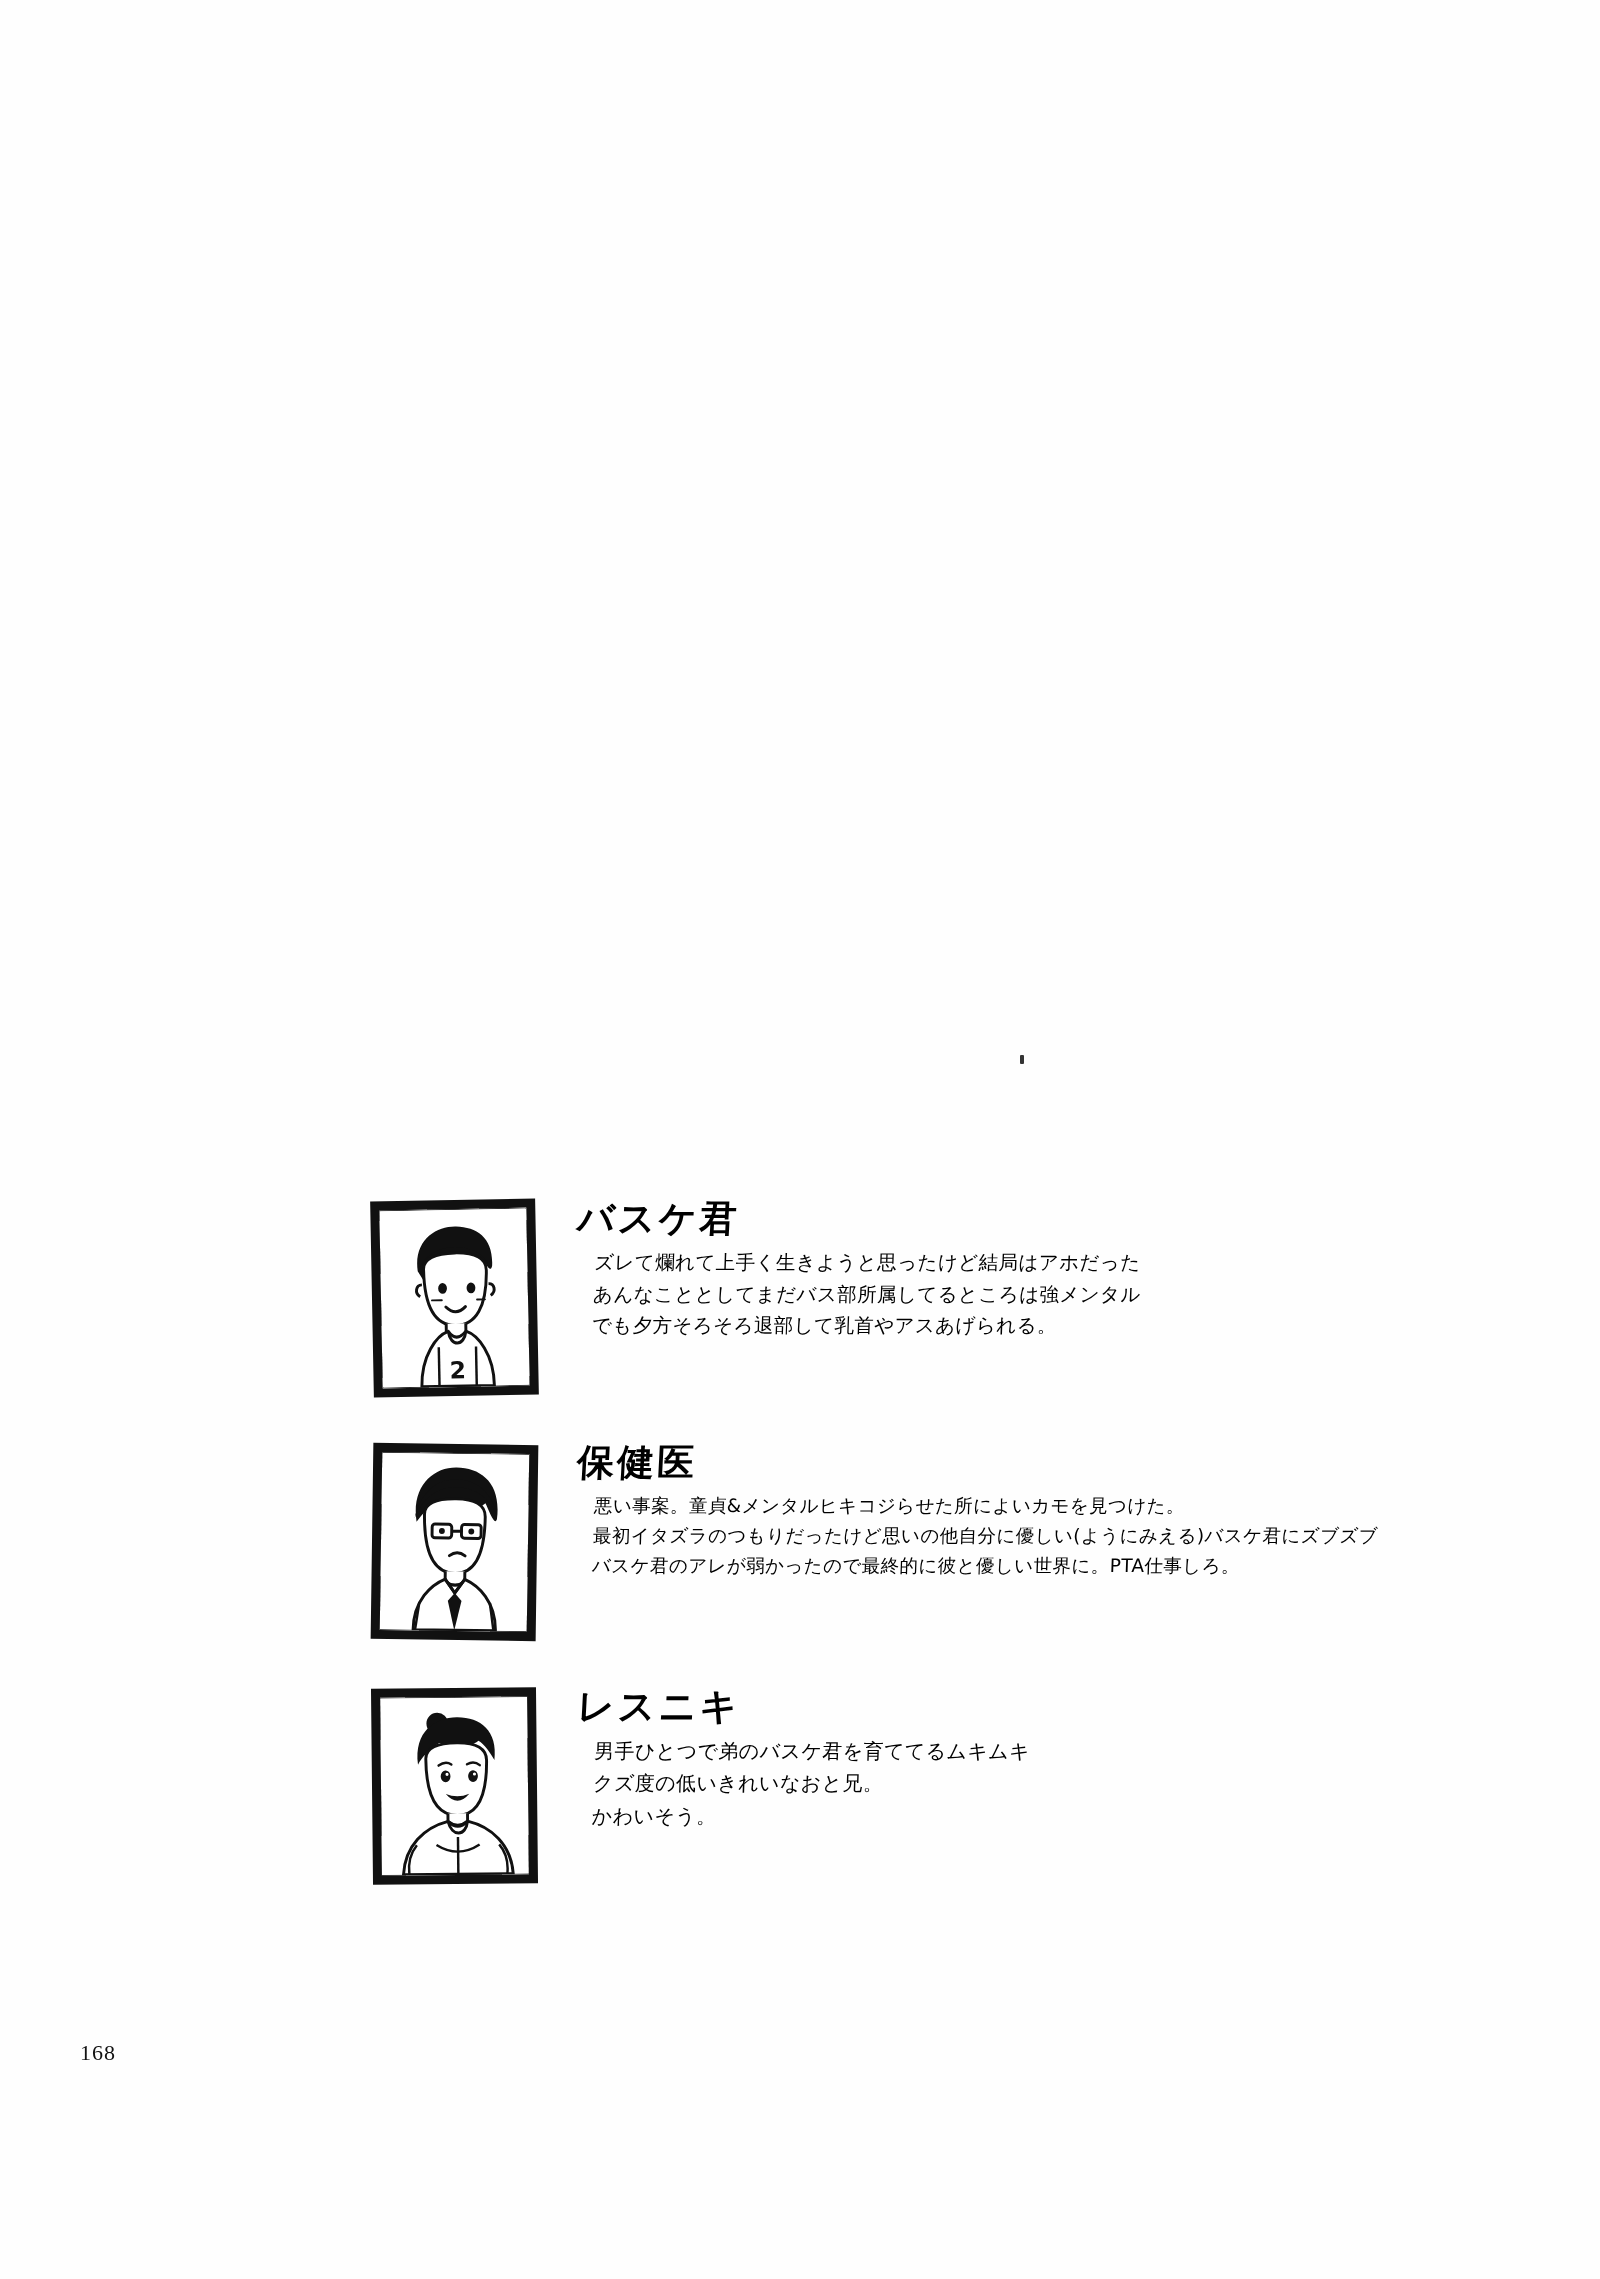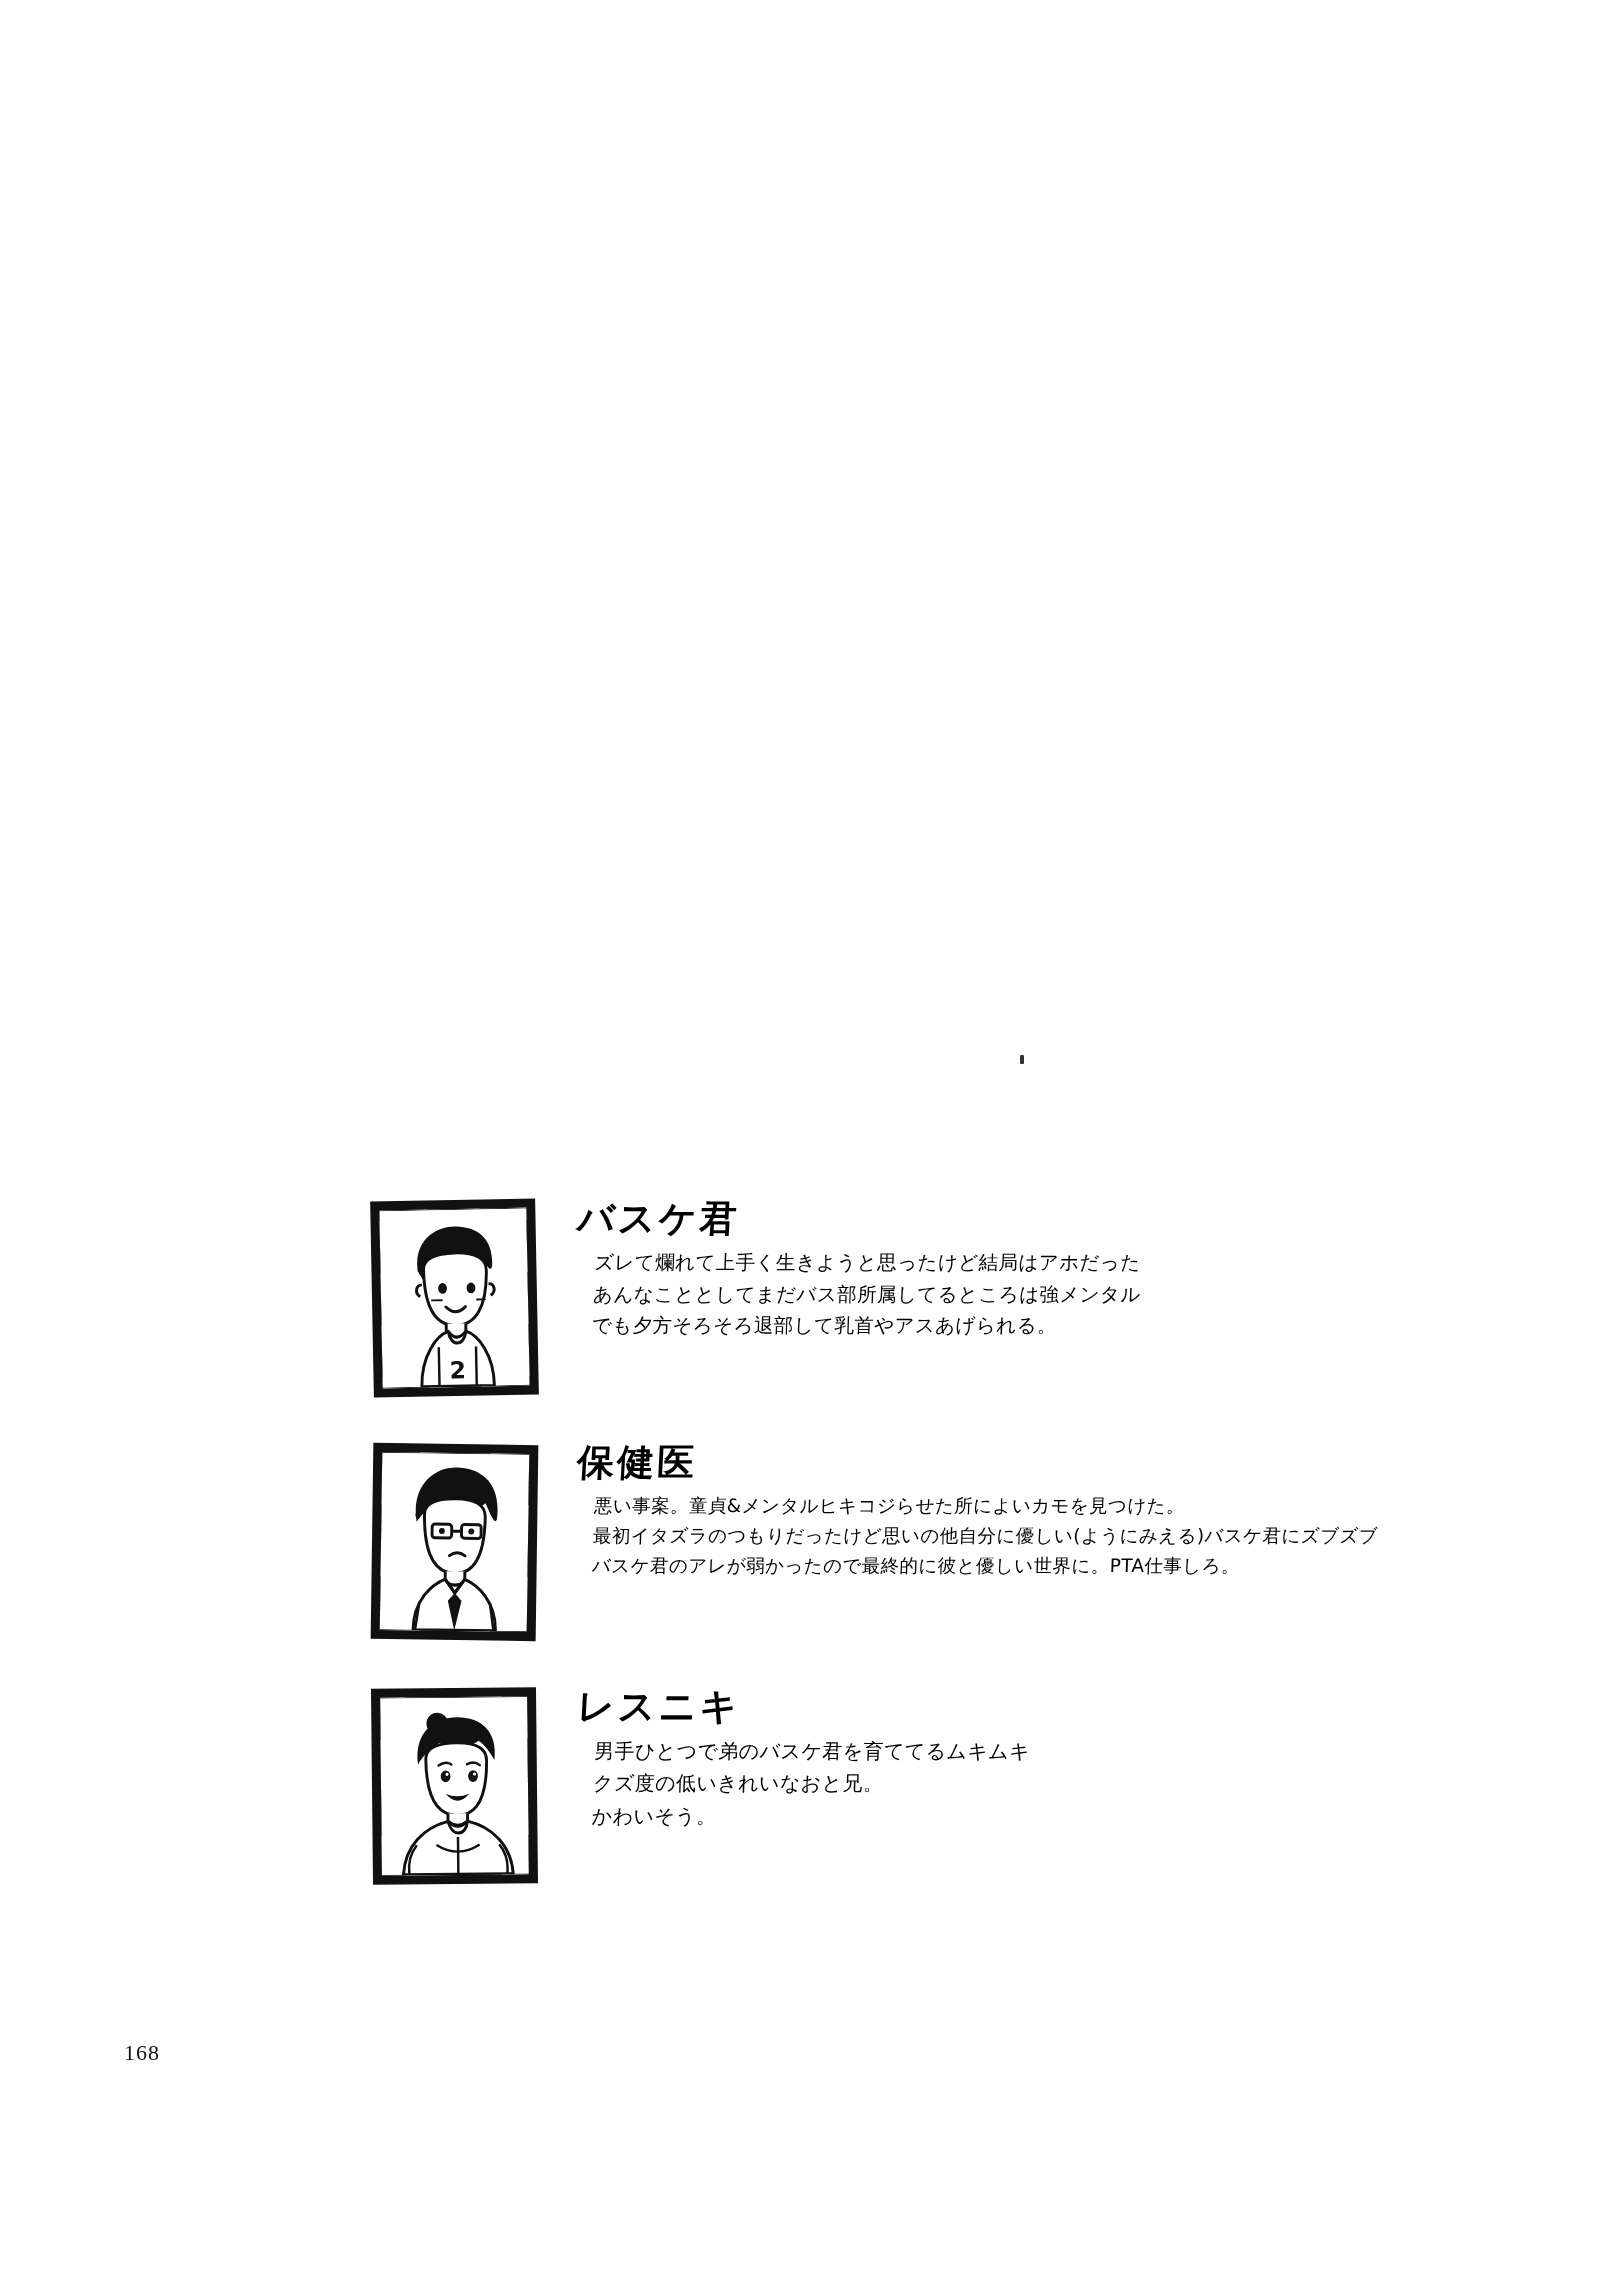--- a/index.html
+++ b/index.html
@@ -103,21 +103,20 @@
   .profile-3 .pdesc { font-size: 20px; }
 
   .folio {
     position: absolute;
     left: 80px;
     top: 2040px;
     font-family: "Liberation Serif", serif;
     font-size: 22px;
     letter-spacing: 1px;
     color: #111;
-    margin-left: 44px;
   }
 </style>
 </head>
 <body>
 
 <div class="page">
 
   <div class="stray-dot"></div>
 
   <div class="profiles">

